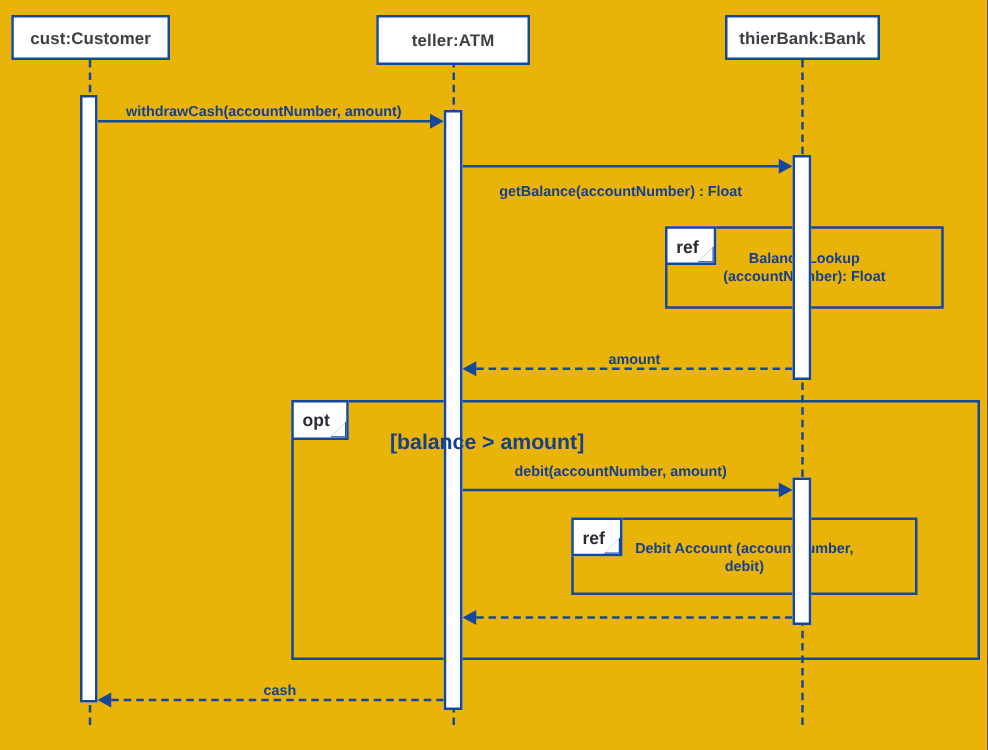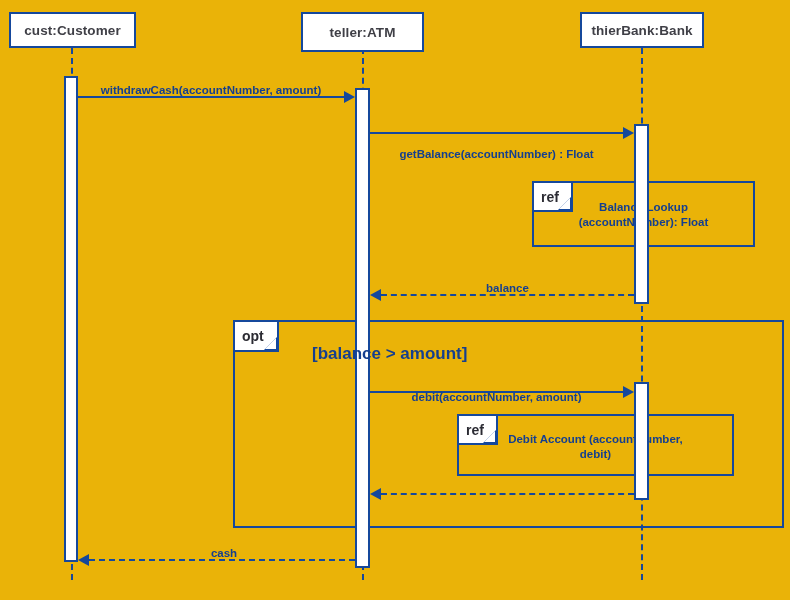--- a/index.html
+++ b/index.html
@@ -205,25 +205,25 @@
   <div class="msg" style="left:78px; top:96px; width:266px;"></div>
   <div class="arrowhead right" style="left:344px; top:91px;"></div>
   <div class="msg-label" style="left:78px; top:84px; width:266px;">withdrawCash(accountNumber, amount)</div>
 
   <div class="msg" style="left:370px; top:132px; width:253px;"></div>
   <div class="arrowhead right" style="left:623px; top:127px;"></div>
   <div class="msg-label" style="left:370px; top:120px; width:253px;margin-top:28px;">getBalance(accountNumber) : Float</div>
 
   <div class="msg dashed" style="left:381px; top:294px; width:253px;"></div>
   <div class="arrowhead left" style="left:370px; top:289px;"></div>
-  <div class="msg-label" style="left:381px; top:282px; width:253px;">balance</div>
+  <div class="msg-label" style="left:381px; top:282px; width:253px;">amount</div>
 
   <div class="msg" style="left:370px; top:391px; width:253px;"></div>
   <div class="arrowhead right" style="left:623px; top:386px;"></div>
-  <div class="msg-label" style="left:370px; top:391px; width:253px;">debit(accountNumber, amount)</div>
+  <div class="msg-label" style="left:370px; top:372px; width:253px;">debit(accountNumber, amount)</div>
 
   <div class="msg dashed" style="left:381px; top:493px; width:253px;"></div>
   <div class="arrowhead left" style="left:370px; top:488px;"></div>
   <div class="msg-label" style="left:381px; top:481px; width:253px;"></div>
 
   <div class="msg dashed" style="left:89px; top:559px; width:266px;"></div>
   <div class="arrowhead left" style="left:78px; top:554px;"></div>
   <div class="msg-label" style="left:91px; top:547px; width:266px;">cash</div>
 
 </div>

